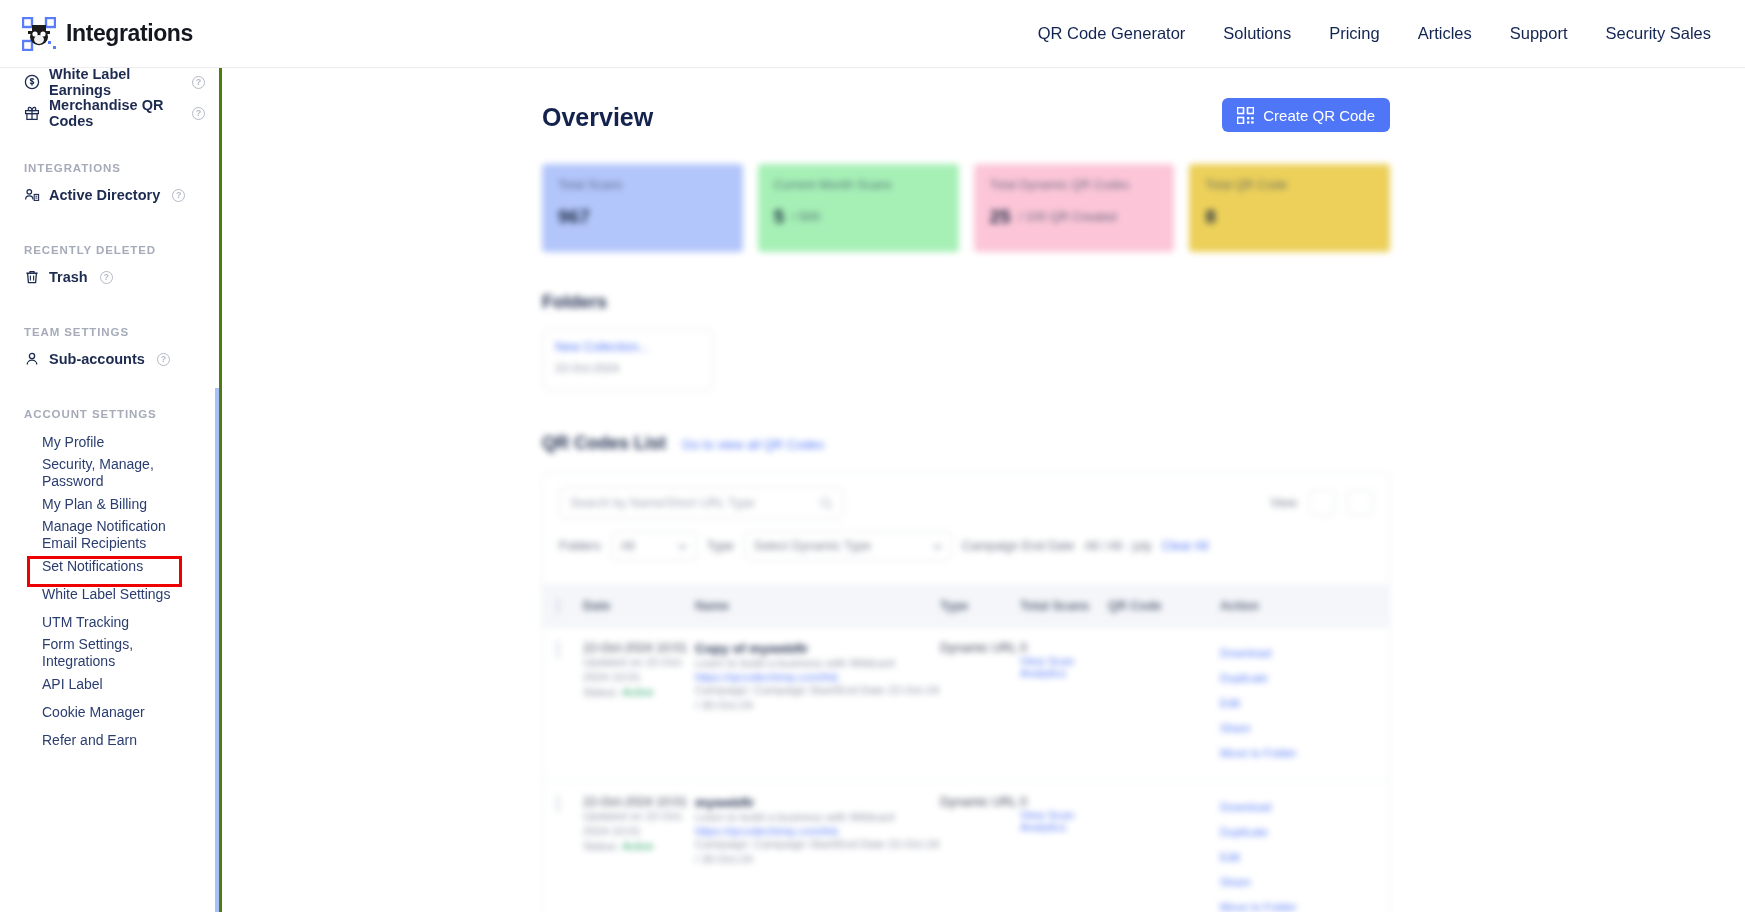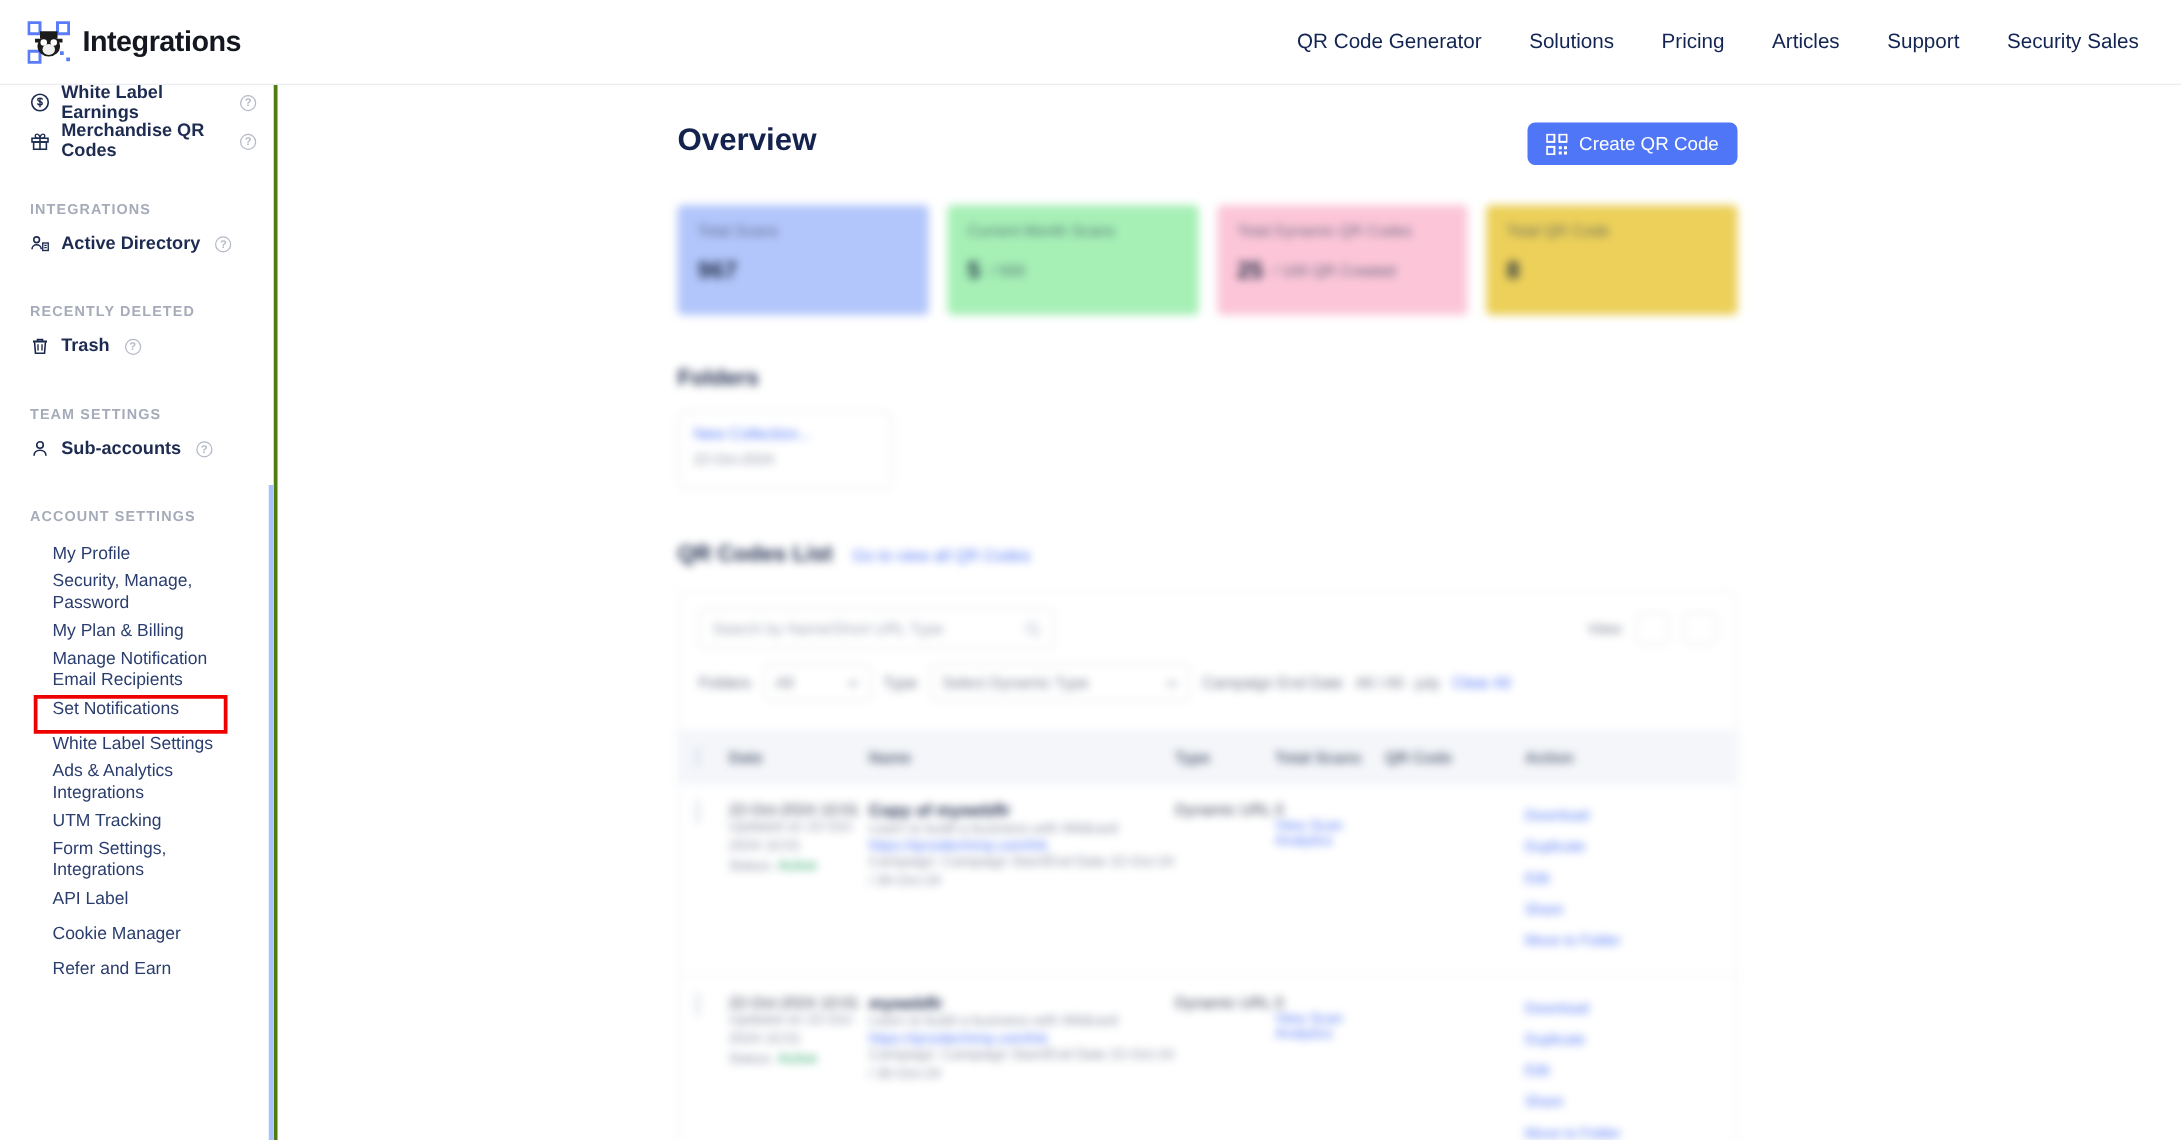--- a/index.html
+++ b/index.html
@@ -88,21 +88,21 @@
 
   
   .main {
     position: absolute; left: 222px; top: 68px;
     width: 1523px; height: 844px;
     background: #ffffff;
     overflow: hidden;
   }
   .main-pad { padding: 30px 355px 0 320px; position: relative; }
 
-  .ov-head { display: flex; align-items: flex-start; gap: 28px; }
+  .ov-head { display: flex; align-items: flex-end; gap: 28px; }
   .ov-title { font-size: 25px; font-weight: 700; color: #14234d; }
   .btn-create {
     margin-left: auto;
     background: #4f76f6; color: #fff;
     border-radius: 6px; border: none;
     height: 34px; padding: 0 15px;
     display: flex; align-items: center; gap: 9px;
     font-size: 15px; font-weight: 500; cursor: pointer;
     white-space: nowrap;
   }
@@ -287,21 +287,20 @@
       <div style="height:22px"></div>
       <div class="sb-section">ACCOUNT SETTINGS</div>
 
       <div style="height:8px"></div>
       <div class="sb-sub">My Profile</div>
       <div class="sb-sub">Security, Manage, Password</div>
       <div class="sb-sub">My Plan &amp; Billing</div>
       <div class="sb-sub" style="min-height:34px">Manage Notification Email Recipients</div>
       <div class="sb-sub">Set Notifications</div>
       <div class="sb-sub">White Label Settings</div>
-      <div class="sb-sub" style="min-height:34px">Ads &amp; Analytics Integrations</div>
       <div class="sb-sub">UTM Tracking</div>
       <div class="sb-sub">Form Settings, Integrations</div>
       <div class="sb-sub">API Label</div>
       <div class="sb-sub">Cookie Manager</div>
       <div class="sb-sub">Refer and Earn</div>
     </div>
   </div>
 
   <div class="hl-box"></div>
 

